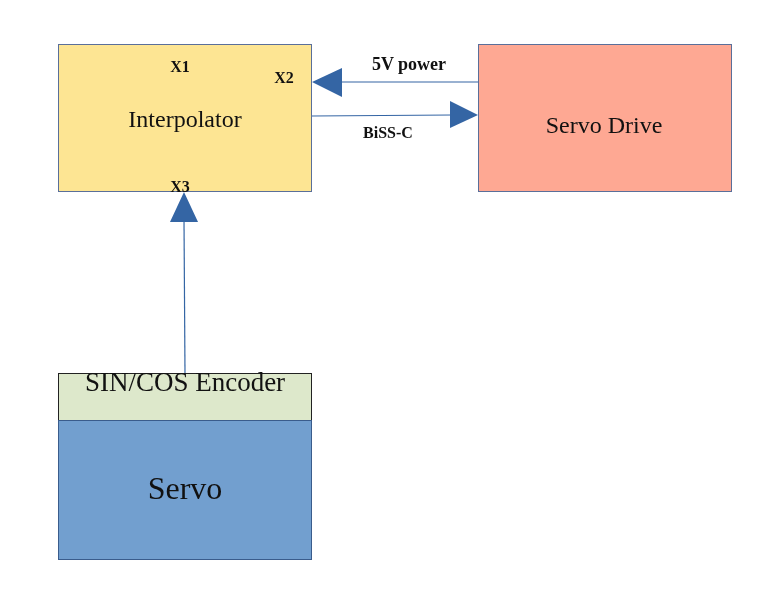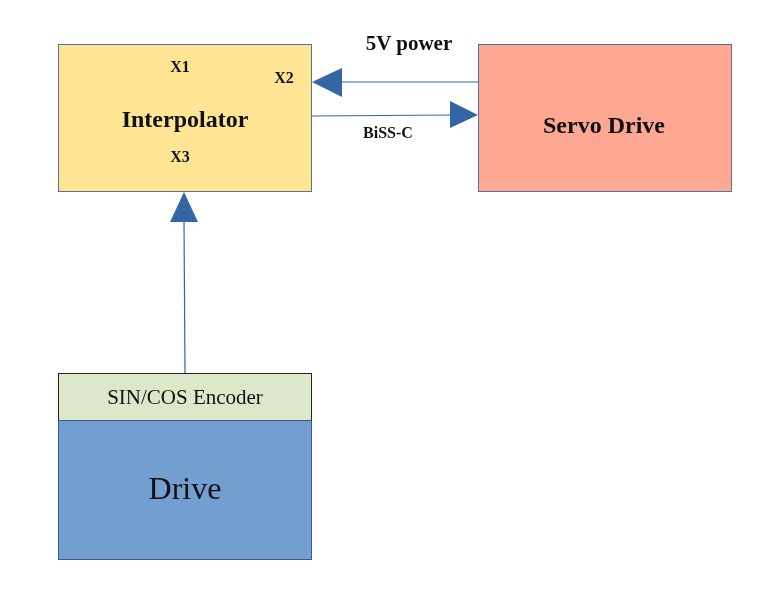--- a/index.html
+++ b/index.html
@@ -5,44 +5,44 @@
   html, body { margin:0; padding:0; background:#ffffff; }
   body { width:780px; height:609px; position:relative; overflow:hidden; font-family:"Liberation Serif", serif; color:#111; }
   .box { position:absolute; box-sizing:border-box; border:1px solid #5a6f9a; }
   #interp { left:58px; top:44px; width:254px; height:148px; background:#fde593; }
   #servo { left:478px; top:44px; width:254px; height:148px; background:#fea893; }
   #enc { left:58px; top:373px; width:254px; height:48px; background:#dde8cb; border-color:#222; }
   #motor { left:58px; top:420px; width:254px; height:140px; background:#729fcf; border-color:#3a5c8c; }
   .lbl { position:absolute; white-space:nowrap; }
   .center { transform:translate(-50%,-50%); }
   .port { font-weight:bold; font-size:16px; }
-  .name { font-size:24px;font-weight:bold; }
+  .name { font-size:24px; }
   svg { position:absolute; left:0; top:0; }
 </style>
 </head>
 <body>
 
 <svg width="780" height="609">
   <line x1="478" y1="82" x2="340" y2="82" stroke="#3465a4" stroke-width="1.2"></line>
   <polygon points="312,82 342,68 342,97" fill="#3465a4"></polygon>
   <line x1="312" y1="116" x2="452" y2="115" stroke="#3465a4" stroke-width="1.2"></line>
   <polygon points="478,115 450,101 450,128" fill="#3465a4"></polygon>
   <line x1="185" y1="373" x2="184" y2="220" stroke="#3465a4" stroke-width="1.2"></line>
   <polygon points="184,192 170,222 198,222" fill="#3465a4"></polygon>
 </svg>
 
 <div class="box" id="interp"></div>
 <div class="lbl center port" style="left:180px;top:67px">X1</div>
 <div class="lbl center port" style="left:284px;top:78px">X2</div>
 <div class="lbl center name" style="left:185px;top:119px">Interpolator</div>
-<div class="lbl center port" style="left:180px;top:157px">X3</div>
+<div class="lbl center port" style="left:180px;top:187px">X3</div>
 
 <div class="box" id="servo"></div>
 <div class="lbl center name" style="left:604px;top:125px">Servo Drive</div>
 
-<div class="lbl center port" style="left:409px;top:43px;font-size:21px">5V power</div>
+<div class="lbl center port" style="left:409px;top:64px;font-size:18px">5V power</div>
 <div class="lbl center port" style="left:388px;top:133px">BiSS-C</div>
 
 <div class="box" id="enc"></div>
-<div class="lbl center" style="left:185px;top:397px;font-size:21px">SIN/COS Encoder</div>
+<div class="lbl center" style="left:185px;top:382px;font-size:27px">SIN/COS Encoder</div>
 
 <div class="box" id="motor"></div>
-<div class="lbl center" style="left:185px;top:488px;font-size:32px">Drive</div>
+<div class="lbl center" style="left:185px;top:488px;font-size:32px">Servo</div>
 
 </body></html>

